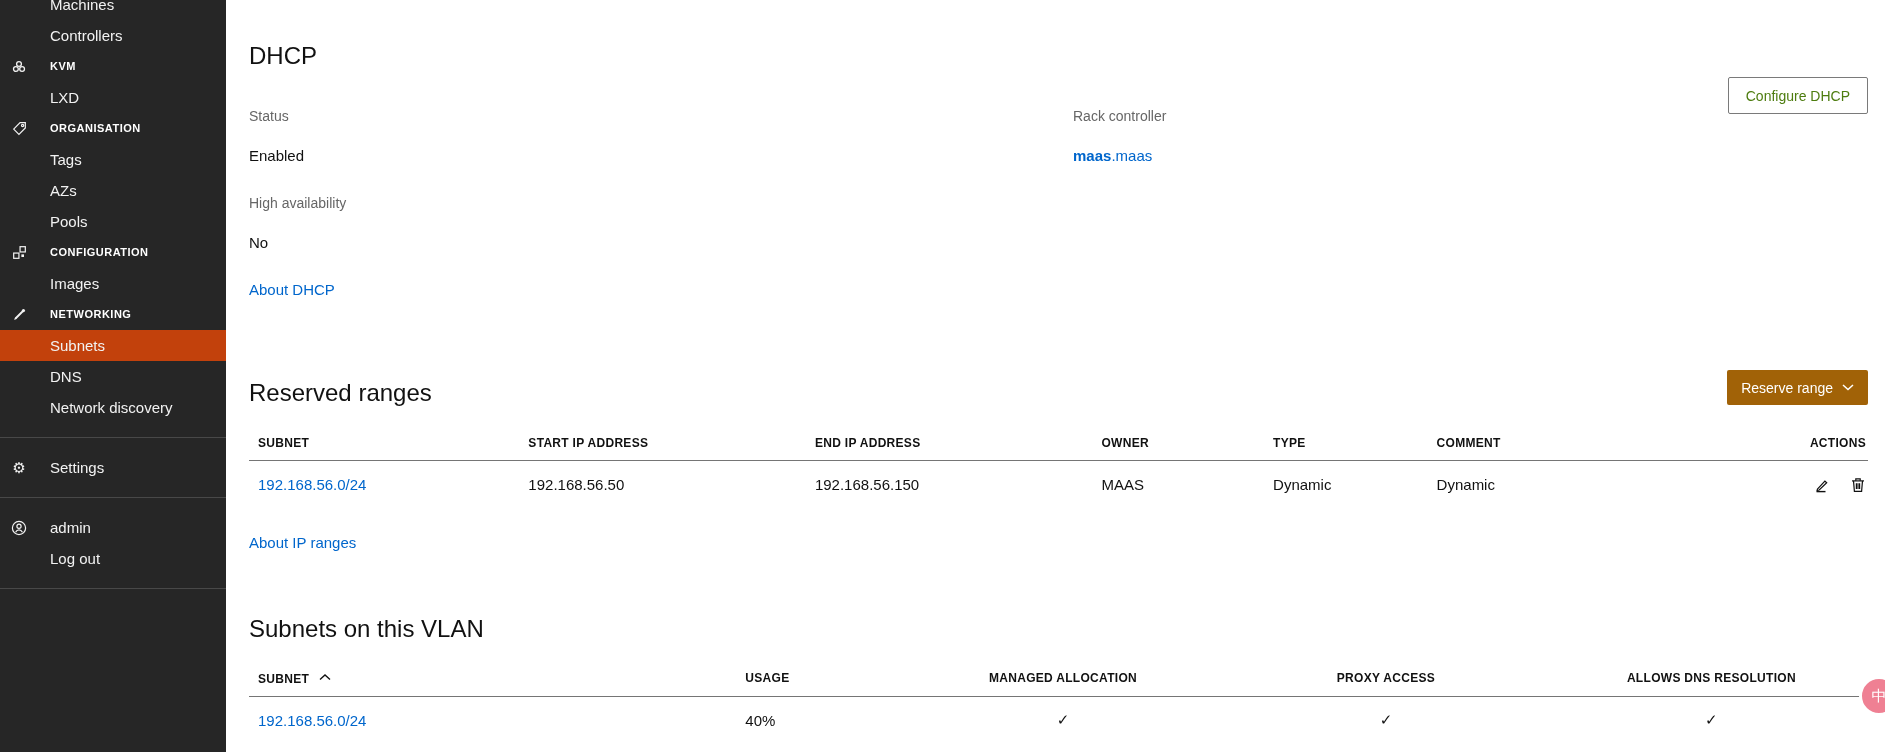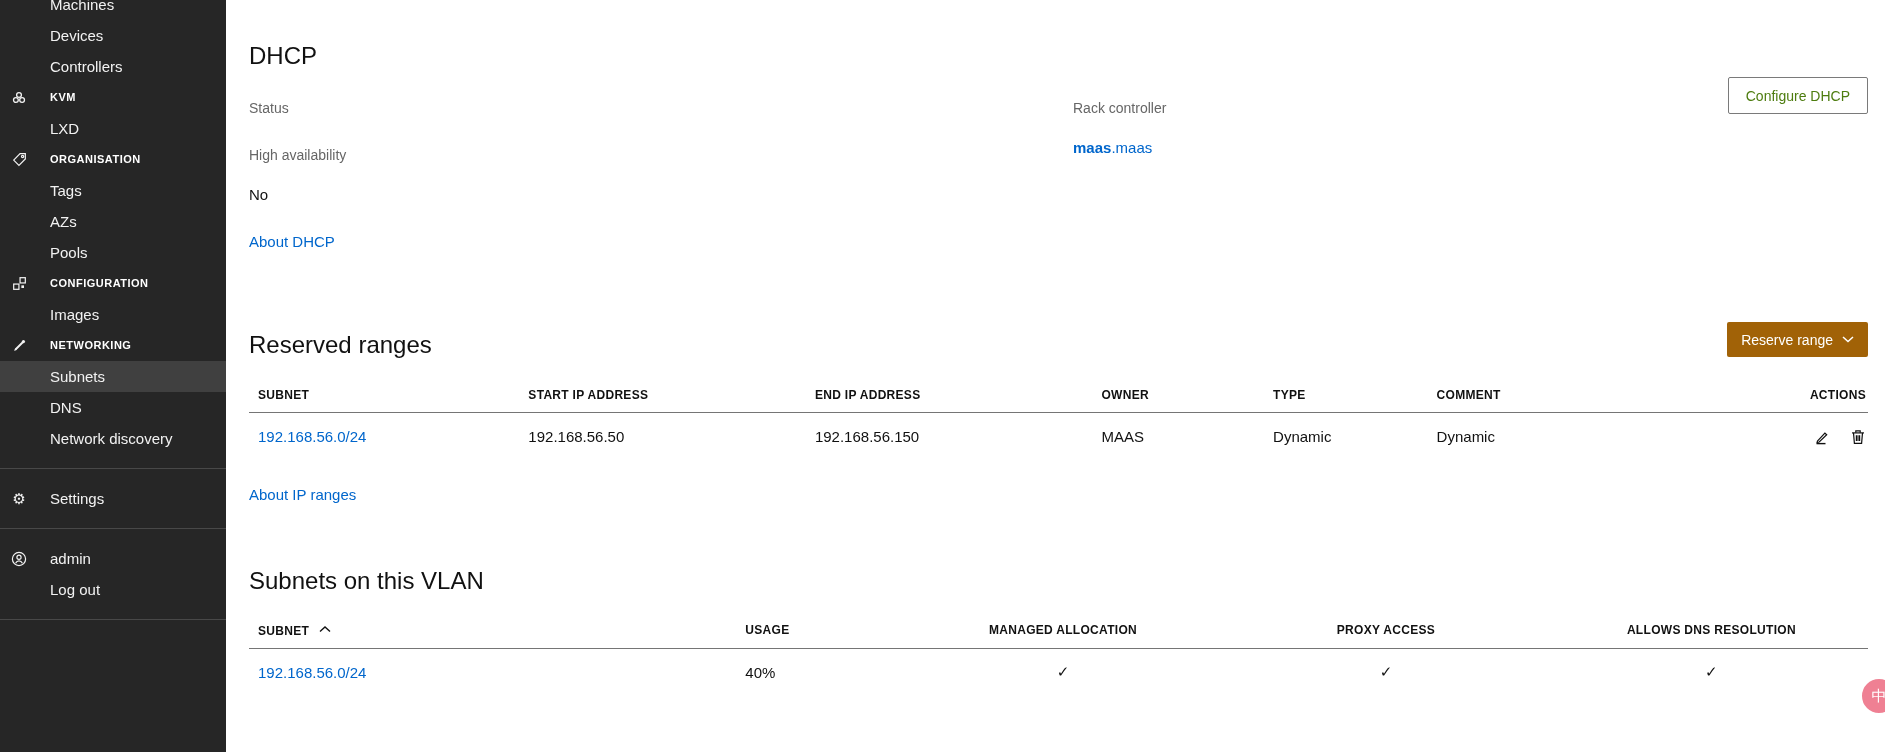--- a/index.html
+++ b/index.html
@@ -6,40 +6,40 @@
   html, body { width: 1885px; height: 752px; overflow: hidden; background: #fff;
     font-family: "Liberation Sans", sans-serif; color: #111; }
 
   
   .sidebar { position: absolute; left: 0; top: 0; width: 226px; height: 752px;
     background: #262626; overflow: hidden; }
   .nav-list { margin-top: -11px; }
   .nav-item { position: relative; height: 31px; line-height: 31px; padding-left: 50px;
     font-size: 15px; color: #f2f2f2; cursor: pointer; white-space: nowrap; }
   .nav-item.section { font-size: 11px; font-weight: bold; letter-spacing: .5px; color: #fff; cursor: default; }
-  .nav-item.selected { background: #404040; }
+  .nav-item.selected { background: #c2410c; }
   .nav-icon { position: absolute; left: 11px; top: 50%; transform: translateY(-50%);
     width: 16px; height: 16px; display: flex; align-items: center; justify-content: center; }
   .nav-icon svg { display: block; }
   .gear-glyph { font-size: 15px; color: #f2f2f2; line-height: 1; }
   .side-divider { border: none; border-top: 1px solid #484848; margin: 14px 0; }
   .mt14 { margin-top: 14px; }
 
   
   .main { position: absolute; left: 226px; top: 0; width: 1659px; height: 752px;
     padding: 0 17px 0 23px; }
 
   .page-header { position: relative; }
   h1.page-title { margin-top: 42px; font-size: 24px; font-weight: 400; color: #111; }
   .btn-neutral { position: absolute; top: 35px; right: 0; height: 37px; padding: 4px 17px;
     background: #fff; border: 1px solid #7a7a7a; border-radius: 2px; font-size: 14px;
     color: #4d7c0f; cursor: pointer; font-family: inherit; }
 
   .dhcp-grid { display: grid; grid-template-columns: 824px 1fr; }
-  .field-label { font-size: 14px; color: #666; margin-top: 30px; }
+  .field-label { font-size: 14px; color: #666; margin-top: 38px; }
   .field-value { font-size: 15px; color: #111; margin-top: 23px; }
   .field-label.second { margin-top: 31px; }
   a.link { color: #0066cc; text-decoration: none; font-size: 15px; cursor: pointer; }
   .about-link { display: inline-block; margin-top: 30px; }
   .link-bold { font-weight: bold; }
 
   .section-header { position: relative; margin-top: 80px; }
   .section-header.second { margin-top: 63px; }
   h2.section-title { font-size: 24px; font-weight: 400; color: #111; }
   .btn-positive { position: absolute; top: -9px; right: 0; height: 35px; padding: 0 14px;
@@ -65,21 +65,20 @@
     border-radius: 50%; background: #ef8093; border: 3px solid #fff;
     color: #fff; font-size: 15px; display: flex; align-items: center; justify-content: center;
     cursor: pointer; }
 </style>
 </head>
 <body>
 
 <nav class="sidebar">
   <div class="nav-list">
     <div class="nav-item">Machines</div>
-    <div class="nav-item">Devices</div>
     <div class="nav-item">Controllers</div>
 
     <div class="nav-item section">
       <span class="nav-icon">
         <svg width="16" height="16" viewBox="0 0 16 16" fill="none" stroke="#f2f2f2" stroke-width="1.3">
           <circle cx="8" cy="5" r="2.4"></circle>
             <circle cx="4.9" cy="10" r="2.4"></circle>
             <circle cx="11.1" cy="10" r="2.4"></circle>
         </svg>
       </span>
@@ -157,20 +156,21 @@
 
   
   <div class="page-header">
     <h1 class="page-title">DHCP</h1>
     <button class="btn-neutral">Configure DHCP</button>
   </div>
 
   <div class="dhcp-grid">
     <div>
       <div class="field-label">Status</div>
+      <div class="field-value">Enabled</div>
       <div class="field-label second">High availability</div>
       <div class="field-value">No</div>
     </div>
     <div>
       <div class="field-label">Rack controller</div>
       <div class="field-value">
         <a class="link"><span class="link-bold">maas</span><span>.maas</span></a>
       </div>
     </div>
   </div>

